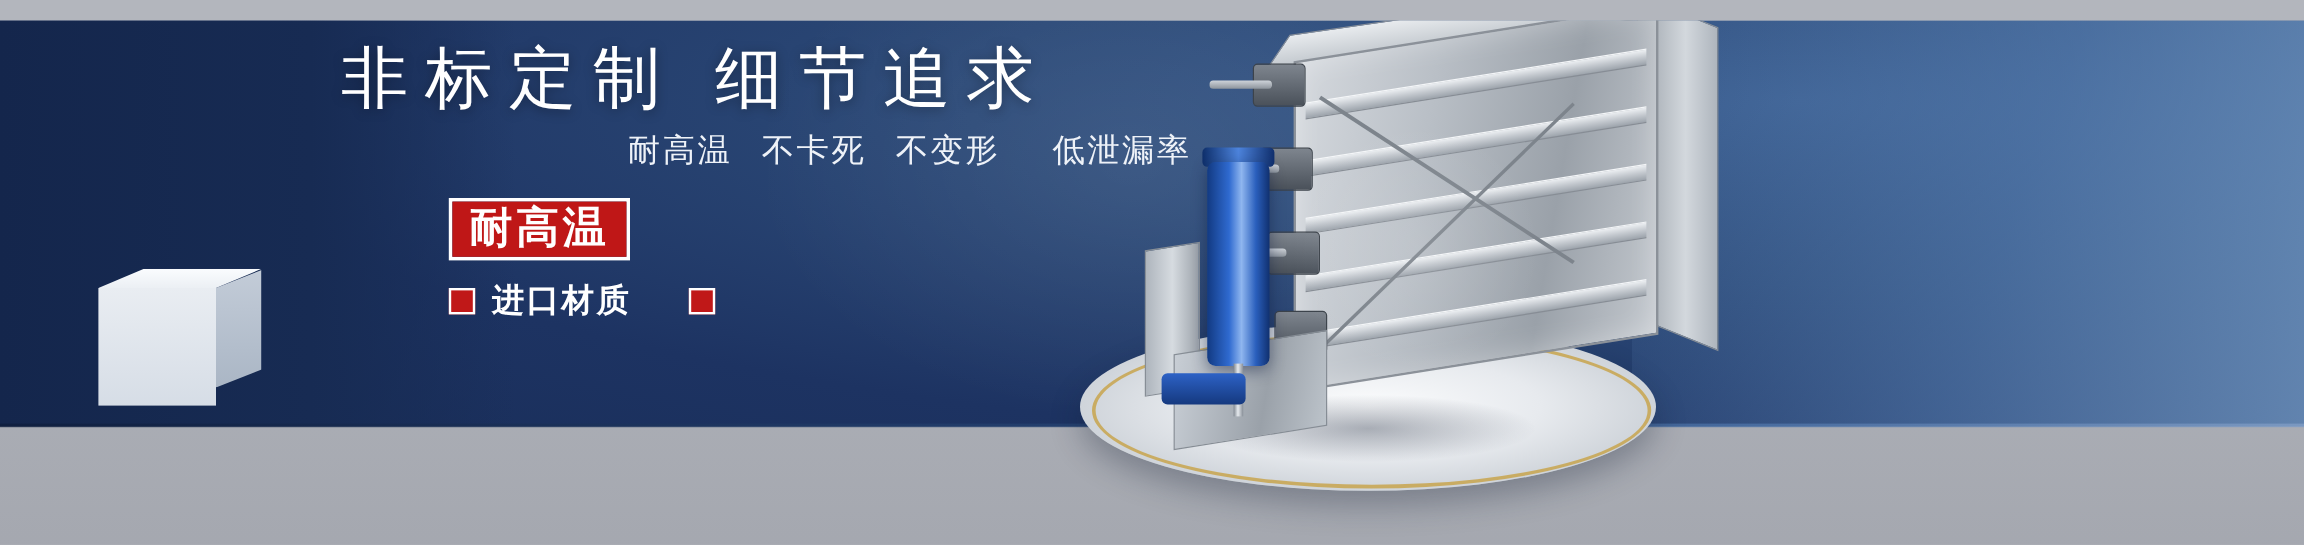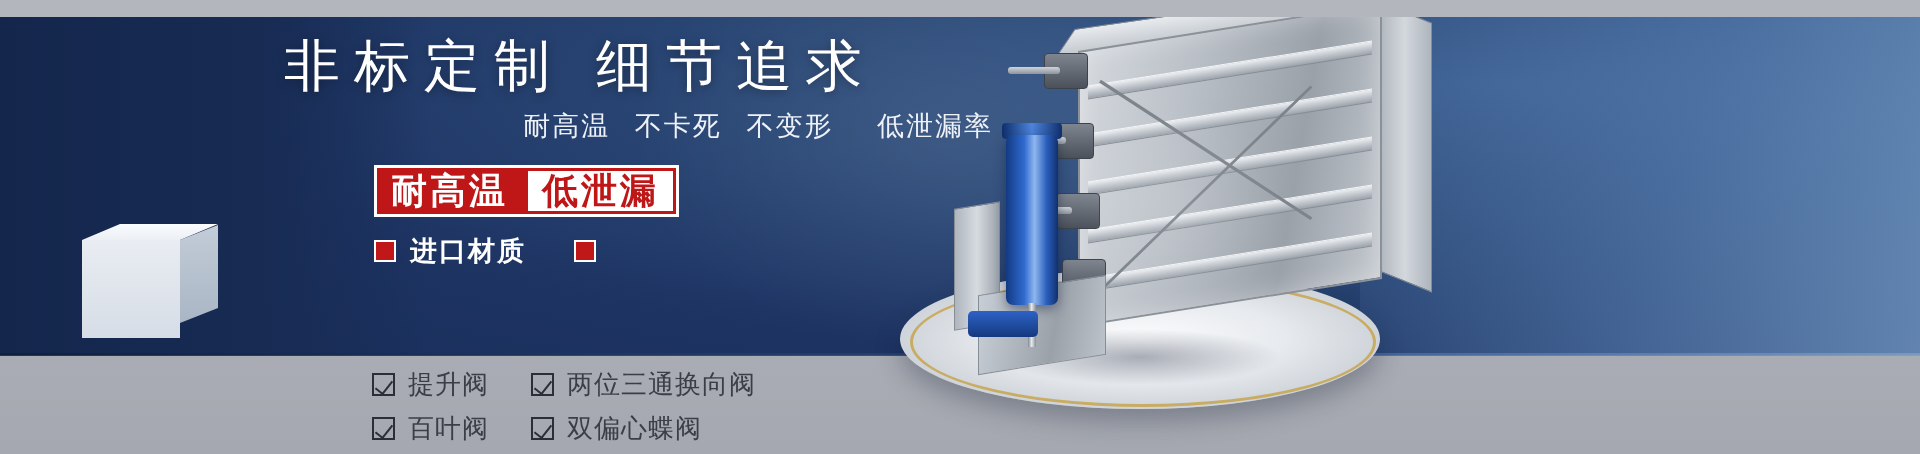--- a/index.html
+++ b/index.html
@@ -283,46 +283,27 @@
 
     <div class="subline">
       <span>耐高温</span>
       <span>不卡死</span>
       <span>不变形</span>
       <span class="gap">低泄漏率</span>
     </div>
 
     <div class="badge">
       <span class="seg seg-a">耐高温</span>
-      <span class="seg seg-b">低泄漏</span>
     </div>
 
     <div class="bullets">
       <div class="bullet">
         <span class="sq"></span>
         <span class="bullet-label">进口材质</span>
       </div>
       <div class="bullet">
         <span class="sq"></span>
       </div>
     </div>
 
-    <div class="checkgrid">
-      <div class="chk-item">
-        <span class="chk-box"></span>
-        <span class="chk-label">提升阀</span>
-      </div>
-      <div class="chk-item">
-        <span class="chk-box"></span>
-        <span class="chk-label">两位三通换向阀</span>
-      </div>
-      <div class="chk-item">
-        <span class="chk-box"></span>
-        <span class="chk-label">百叶阀</span>
-      </div>
-      <div class="chk-item">
-        <span class="chk-box"></span>
-        <span class="chk-label">双偏心蝶阀</span>
-      </div>
-    </div>
 
   </div>
 </div>
 
 </body></html>

